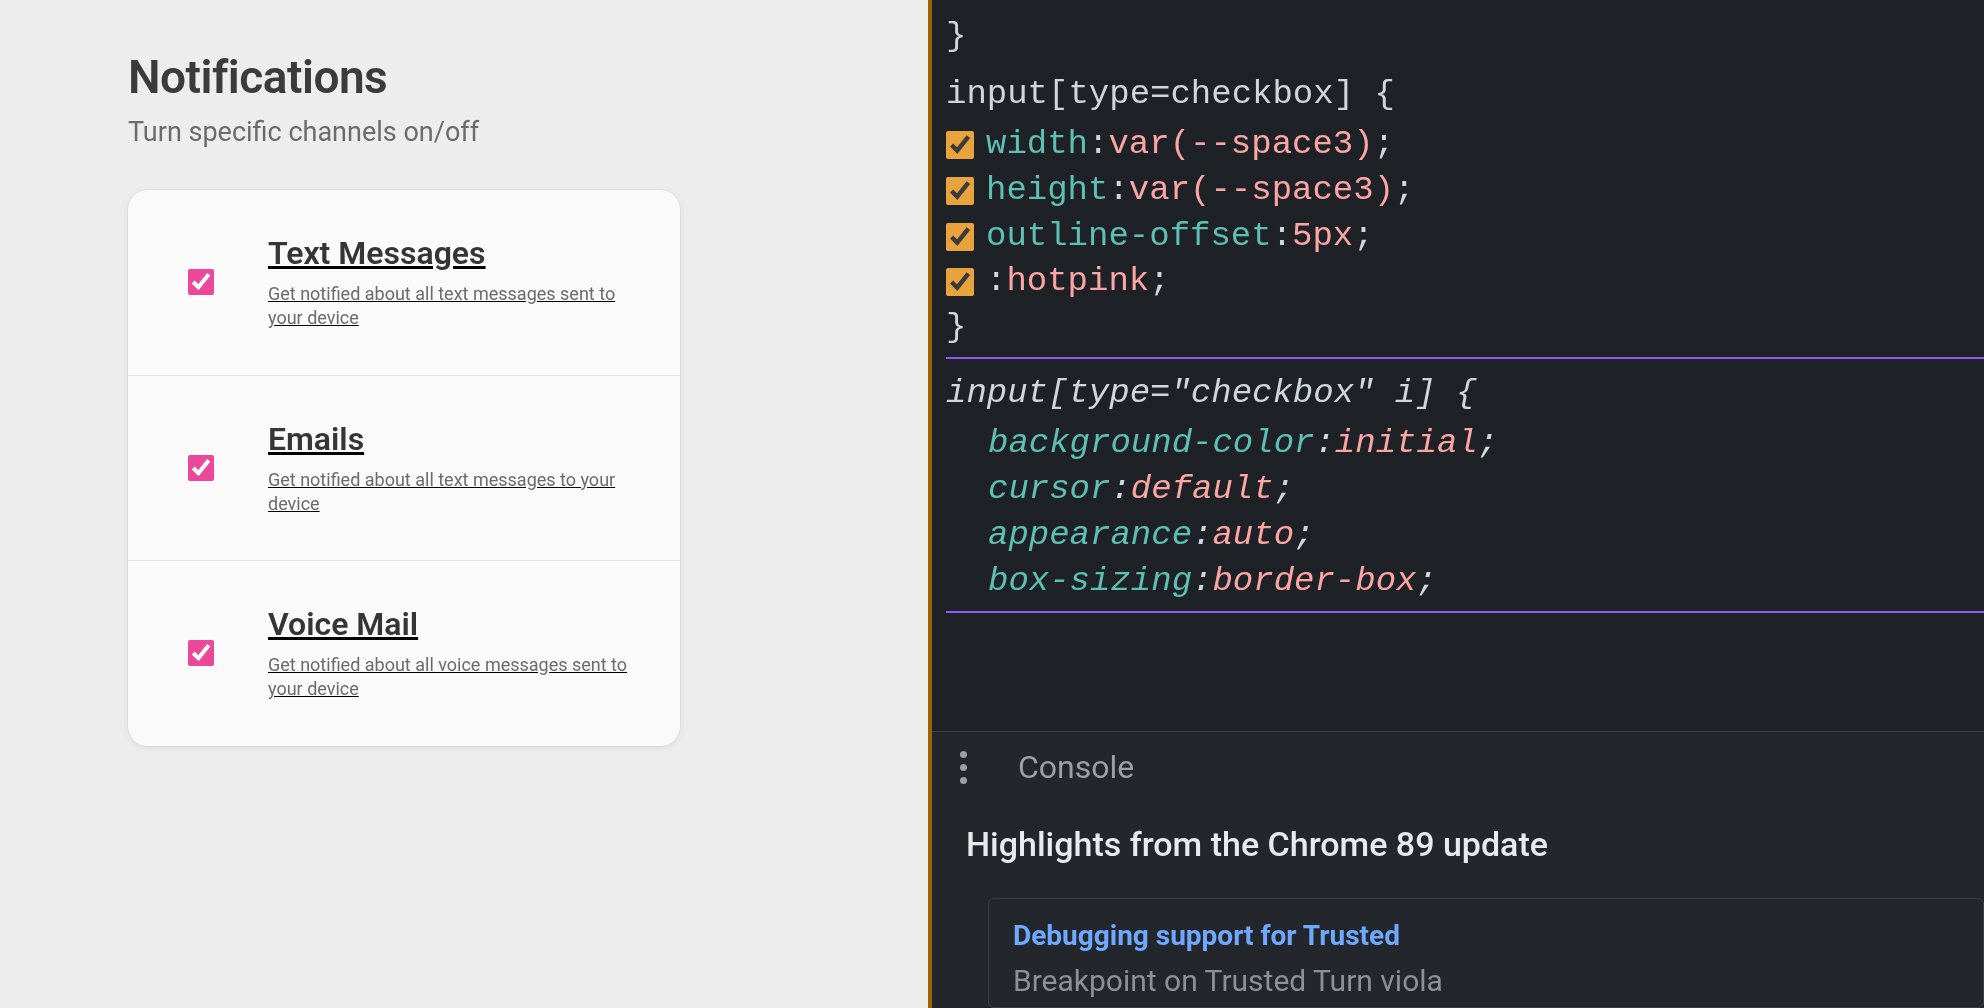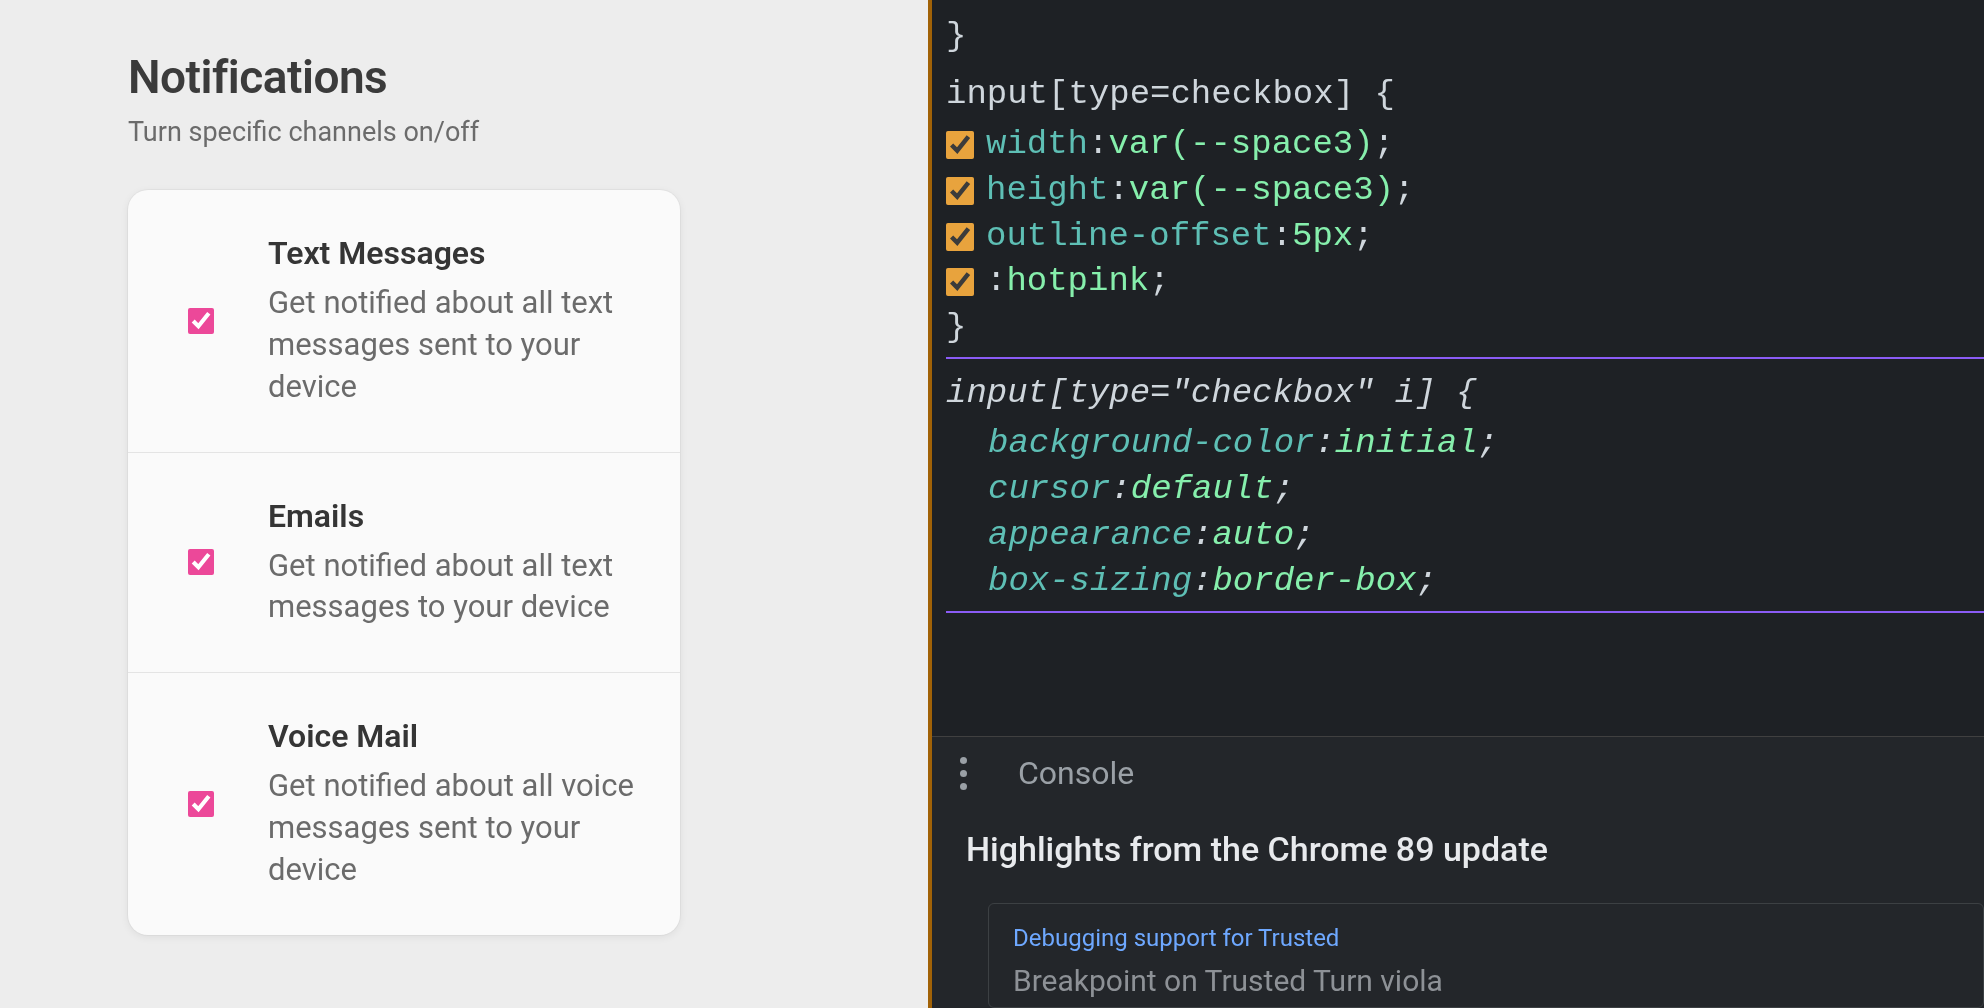--- a/index.html
+++ b/index.html
@@ -40,38 +40,39 @@
     background: #fafafa;
     border-radius: 20px;
     box-shadow: 0 2px 8px rgba(0,0,0,0.07), 0 0 0 1px rgba(0,0,0,0.03);
     overflow: hidden;
   }
   .row {
     display: flex;
     align-items: center;
     padding: 44px 36px 44px 60px;
     border-bottom: 1px solid #e4e4e4;
+    text-decoration: underline;
   }
   .row:last-child { border-bottom: none; }
   .row-check {
     width: 26px;
     height: 26px;
     accent-color: #ec4899;
     margin-right: 54px;
     flex: none;
     cursor: pointer;
   }
   .row-body { flex: 1; }
   .row-title {
     font-size: 32px;
     font-weight: 600;
     color: #353535;
   }
   .row-desc {
-    font-size: 31px;
+    font-size: 18px;
     color: #6b6b6b;
     line-height: 1.35;
     margin-top: 10px;
   }
 
   
   .devtools-pane {
     flex: 1;
     height: 100%;
     background: #1e2125;
@@ -104,21 +105,21 @@
   .mini-check {
     width: 28px;
     height: 28px;
     accent-color: #e8a33d;
     margin-right: 12px;
     flex: none;
     cursor: pointer;
   }
   .indent-noncheck { padding-left: 42px; text-align: right; }
   .prop { color: #5ebfb5; }
-  .val  { color: #86efac; }
+  .val  { color: #fca5a5; }
   .punct{ color: #cfd6dc; }
 
   
   .drawer {
     background: #23262a;
     border-top: 1px solid #404040;
     margin-top: auto;
   }
   .drawer-tabs {
     display: flex;
@@ -169,22 +170,22 @@
     margin-bottom: 30px;
   }
   .drawer-card {
     margin-left: 22px;
     border: 1px solid #3c4043;
     border-radius: 6px;
     padding: 18px 24px 6px 24px;
   }
   .drawer-link {
     color: #6ea8ff;
-    font-size: 24px;
-    font-weight: 400;
+    font-size: 28px;
+    font-weight: 700;
   }
   .drawer-linksub {
     color: #8d9196;
     font-size: 30px;
     margin-top: 6px;
   }
 </style>
 </head>
 <body>
 

